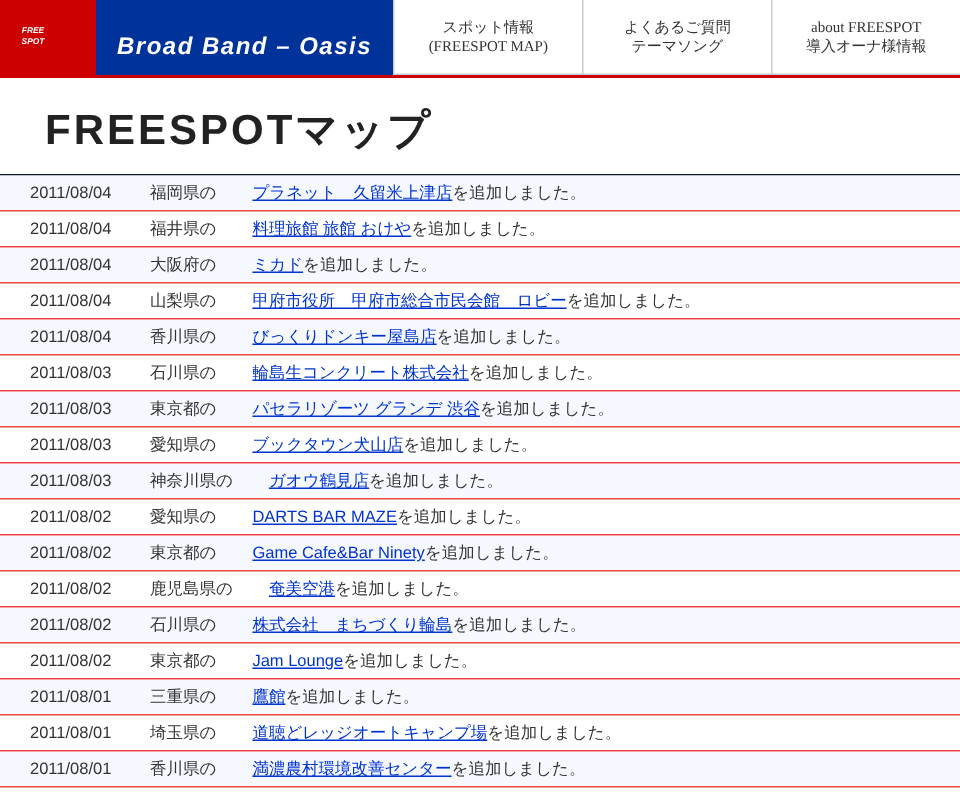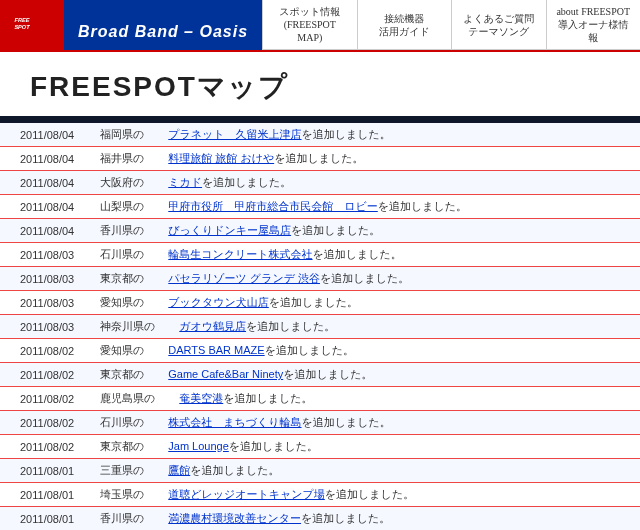--- a/index.html
+++ b/index.html
@@ -69,21 +69,21 @@
       font-size: 10px;
       color: #333;
       text-align: center;
       flex: 1;
       line-height: 1.3;
     }
 
     
     #page-title-area {
       padding: 16px 30px 10px 30px;
-      border-bottom: 7px solid #0f172a;
+      border-bottom: 1px solid #0f172a;
     }
     #page-title {
       font-size: 28px;
       font-weight: bold;
       color: #222;
       letter-spacing: 2px;
     }
 
     
     #data-table {
@@ -129,21 +129,20 @@
       <text x="20" y="16" text-anchor="middle" fill="#fff" font-size="7" font-weight="bold" font-style="italic">FREE</text>
       <text x="20" y="25" text-anchor="middle" fill="#fff" font-size="7" font-weight="bold" font-style="italic">SPOT</text>
     </svg>
   </div>
   <div id="brand-area">
     <span id="brand-title">Broad Band – Oasis</span>
   </div>
   <div id="nav-area">
     <div id="nav-top">
       <div class="nav-item">スポット情報<br>(FREESPOT MAP)</div>
-      <div class="nav-item">接続機器<br>活用ガイド</div>
       <div class="nav-item">よくあるご質問<br>テーマソング</div>
       <div class="nav-item">about FREESPOT<br>導入オーナ様情報</div>
     </div>
   </div>
 </div>
 
 <div id="page-title-area">
   <h1 id="page-title">FREESPOTマップ</h1>
 </div>
 

